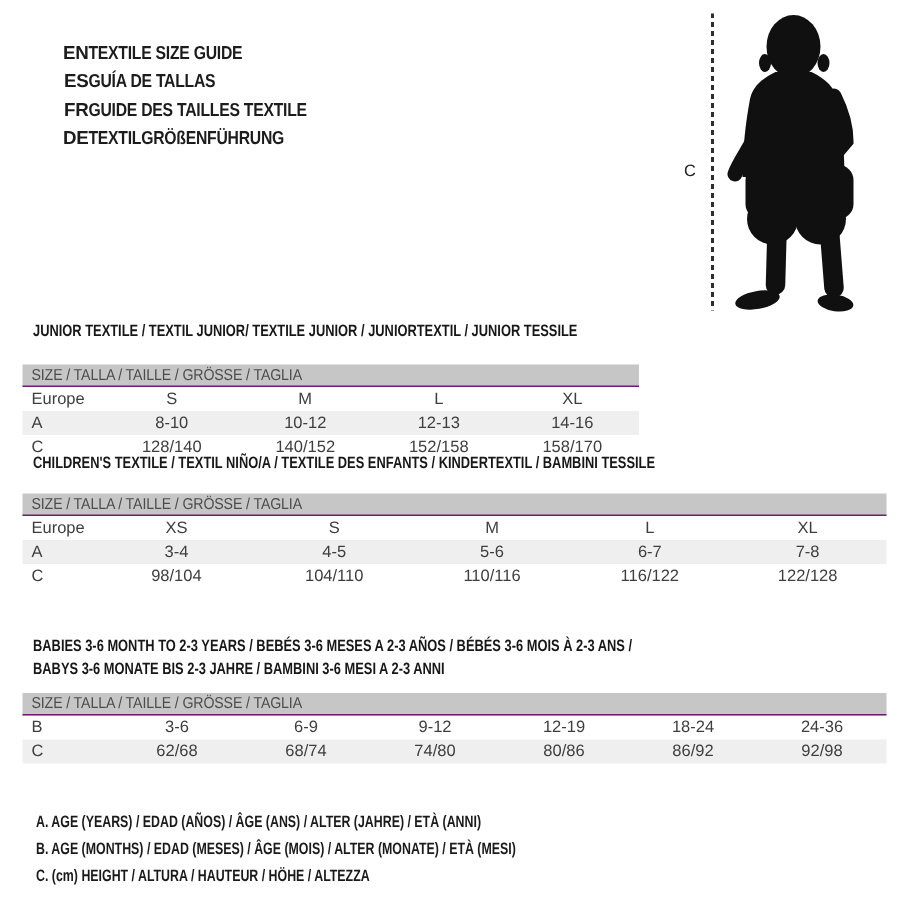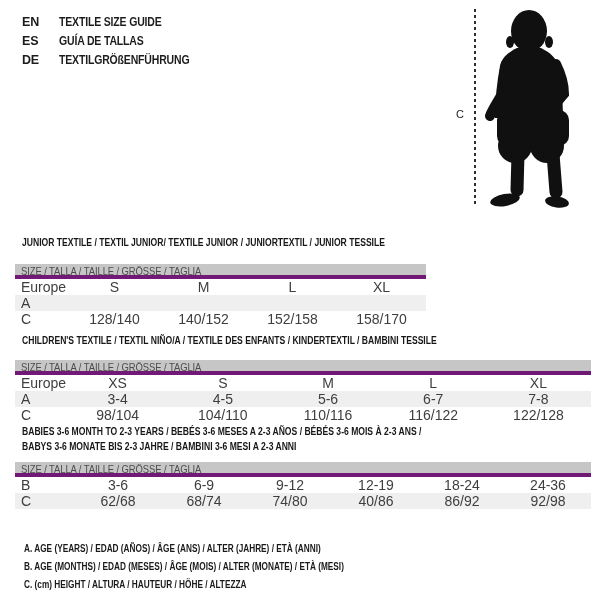--- a/index.html
+++ b/index.html
@@ -1,46 +1,46 @@
 <!DOCTYPE html>
 <html style="--bar-bg: #c6c6c6; --stripe: #efefef; --text: #3e3e3e; --silhouette: #101010;"><head>
 <meta charset="utf-8">
 <style>
   html,body{margin:0;padding:0;background:#fff;}
   .page{
     position:relative;width:600px;height:600px;background:#fff;overflow:hidden;
     font-family:"Liberation Sans",sans-serif;color:var(--text,#3e3e3e);
   }
   
-  .lang-list{position:absolute;left:22px;top:13px;}
+  .lang-list{position:absolute;left:22px;top:26px;text-align:right;}
   .lang-row{display:flex;line-height:19px;white-space:nowrap;}
   .lang-code{width:37px;font-weight:bold;font-size:12.5px;color:#1c1c1c;letter-spacing:-0.2px;}
   .lang-label{font-weight:bold;font-size:12.5px;color:#1c1c1c;letter-spacing:-0.2px;
     display:inline-block;transform:scaleX(0.84);transform-origin:0 50%;}
   
   .dash-line{position:absolute;left:474px;top:9px;width:2px;height:198px;
     background:repeating-linear-gradient(to bottom,#2e2e2e 0 3px,transparent 3px 6px);}
   .measure-letter{position:absolute;left:452px;top:108px;width:16px;text-align:center;
     font-size:11px;color:#222;}
   .toddler{position:absolute;left:484px;top:6px;color:var(--silhouette,#101010);}
   
   .block{position:absolute;}
-  .block:nth-of-type(1){left:15px;top:214px;width:411px;margin-top:21px;}
-  .block:nth-of-type(2){left:15px;top:333px;width:576px;}
+  .block:nth-of-type(1){left:15px;top:214px;width:411px;}
+  .block:nth-of-type(2){left:15px;top:302px;width:576px;}
   .block:nth-of-type(3){left:15px;top:424px;width:576px;}
   .ttl{margin-left:7px;font-size:11px;font-weight:bold;color:#171717;line-height:15px;
     white-space:nowrap;transform:scaleX(0.78);transform-origin:0 50%;}
   .bar{height:15px;line-height:14px;background:var(--bar-bg,#c6c6c6);color:#4c4c4c;
-    font-size:10.5px;padding-left:6px;border-bottom:4px solid #701a75;box-sizing:border-box;
+    font-size:10.5px;padding-left:6px;border-bottom:1px solid #701a75;box-sizing:border-box;
     white-space:nowrap;}
   .block:nth-of-type(1) .bar{margin-top:14px;}
   .block:nth-of-type(2) .bar{margin-top:12px;}
   .block:nth-of-type(3) .bar{margin-top:8px;}
   .bar-text{display:inline-block;transform:scaleX(0.9);transform-origin:0 50%;letter-spacing:-0.1px;}
-  .trow{display:flex;height:16px;line-height:16px;font-size:14px;color:#3e3e3e;}
+  .trow{display:flex;height:16px;line-height:16px;font-size:11px;color:#3e3e3e;}
   .trow.shaded{background:var(--stripe,#efefef);}
   .rlabel{padding-left:6px;box-sizing:border-box;flex:0 0 auto;}
   .block:nth-of-type(1) .rlabel{width:55px;}
   .block:nth-of-type(2) .rlabel{width:50px;}
   .block:nth-of-type(3) .rlabel{width:60px;}
   .cells{flex:1;display:flex;}
   .cell{flex:1;text-align:center;}
   
   .footnotes{position:absolute;left:24px;top:539px;}
   .fnote{font-size:11px;font-weight:bold;color:#1a1a1a;line-height:18px;white-space:nowrap;
@@ -53,20 +53,24 @@
 
   <div class="lang-list">
 
   <div class="lang-row">
         <span class="lang-code">EN</span>
         <span class="lang-label">TEXTILE SIZE GUIDE</span>
       </div>
       <div class="lang-row">
         <span class="lang-code">ES</span>
         <span class="lang-label">GUÍA DE TALLAS</span>
+      </div>
+      <div class="lang-row">
+        <span class="lang-code">FR</span>
+        <span class="lang-label">GUIDE DES TAILLES TEXTILE</span>
       </div>
       <div class="lang-row">
         <span class="lang-code">DE</span>
         <span class="lang-label">TEXTILGRÖßENFÜHRUNG</span>
       </div>
     </div>
 
   <div class="dash-line"></div>
   <div class="measure-letter">C</div>
   <svg class="toddler" width="100" height="202" viewBox="0 0 100 202" aria-hidden="true">
@@ -104,20 +108,27 @@
               <span class="cells">
 
               <span class="cell">S</span>
               <span class="cell">M</span>
               <span class="cell">L</span>
               <span class="cell">XL</span>
             </span>
             </div>
           <div class="trow shaded">
               <span class="rlabel">A</span>
+              <span class="cells">
+
+              <span class="cell">8-10</span>
+              <span class="cell">10-12</span>
+              <span class="cell">12-13</span>
+              <span class="cell">14-16</span>
+            </span>
             </div>
           <div class="trow">
               <span class="rlabel">C</span>
               <span class="cells">
 
               <span class="cell">128/140</span>
               <span class="cell">140/152</span>
               <span class="cell">152/158</span>
               <span class="cell">158/170</span>
             </span>
@@ -192,21 +203,21 @@
               <span class="cell">24-36</span>
             </span>
             </div>
           <div class="trow shaded">
               <span class="rlabel">C</span>
               <span class="cells">
 
               <span class="cell">62/68</span>
               <span class="cell">68/74</span>
               <span class="cell">74/80</span>
-              <span class="cell">40/86</span>
+              <span class="cell">80/86</span>
               <span class="cell">86/92</span>
               <span class="cell">92/98</span>
             </span>
             </div>
         </div>
       </section>
     </div>
 
   <div class="footnotes">
 

